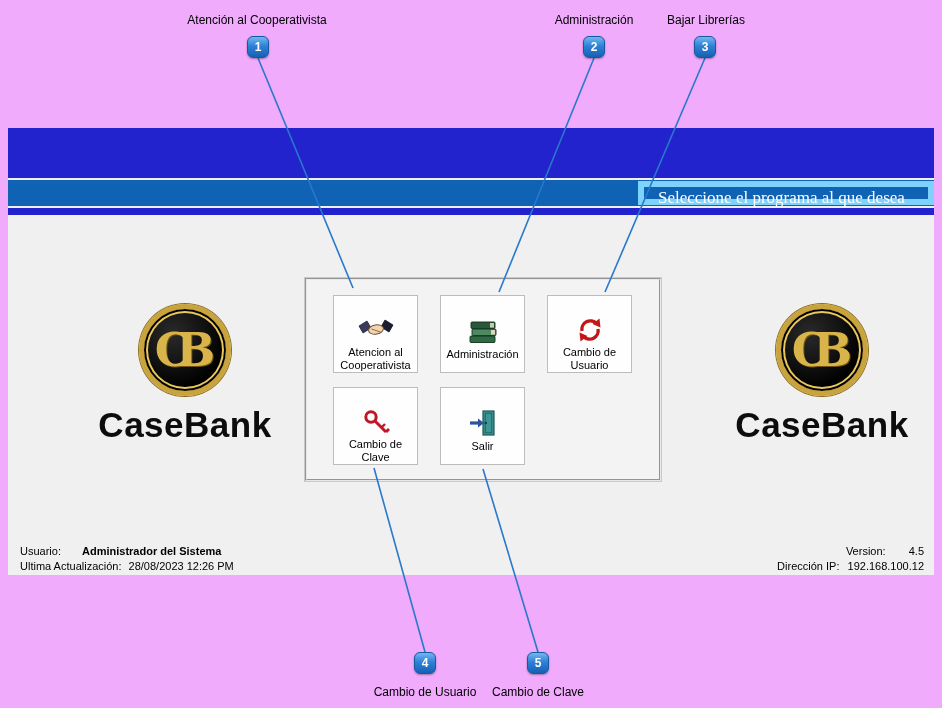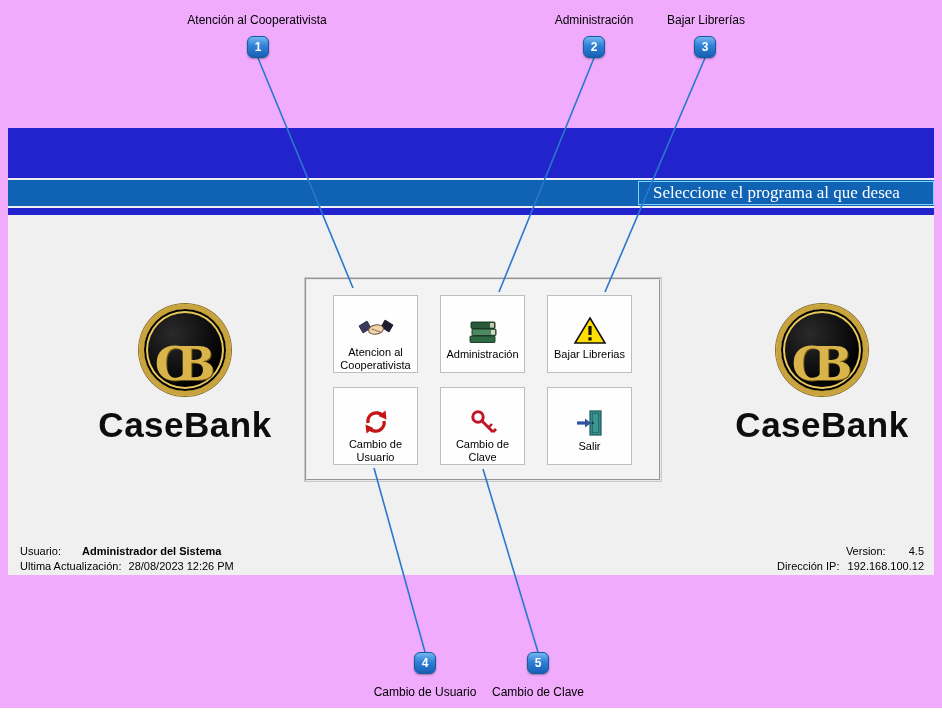--- a/index.html
+++ b/index.html
@@ -26,35 +26,35 @@
   
   .app-window {
     position:absolute; left:8px; top:128px; width:926px; height:447px;
     background:#f0f0f0;
   }
   .banner   { position:absolute; left:0; top:0;  width:100%; height:50px; background:#2323cd; }
   .mid-bar  { position:absolute; left:0; top:52px; width:100%; height:26px; background:#0f62b4; }
   .thin-bar { position:absolute; left:0; top:80px; width:100%; height:7px;  background:#2323cd; }
   .prompt-box {
     position:absolute; right:0; top:1px; height:24px; line-height:22px;
-    border:1px solid #7dd3fc; color:#ffffff; padding:0 12px 0 14px;
+    border:6px solid #7dd3fc; color:#ffffff; padding:0 12px 0 14px;
     font-family:"Liberation Serif", serif; font-size:17px; white-space:nowrap;
     min-width:296px; text-align:left;
   }
 
   
   .logo { position:absolute; width:210px; display:flex; flex-direction:column; align-items:center; }
   .logo-left  { left:72px;  top:176px; }
   .logo-right { left:709px; top:176px; }
   .coin {
     width:92px; height:92px; border-radius:50%;
     background:radial-gradient(circle at 35% 30%, #2a2a2a, #000 70%);
     border:5px solid #c9a43c;
     box-shadow: inset 0 0 0 2px #000, inset 0 0 0 4px #e8c75c, 0 0 0 1px #8a6d1f;
-    display:flex; align-items:flex-end; justify-content:center;
+    display:flex; align-items:center; justify-content:center;
   }
   .coin-letters {
     font-family:"DejaVu Serif", serif; font-weight:bold; font-size:46px;
     color:#d9b44a; letter-spacing:-15px; padding-right:15px;
     text-shadow:1px 1px 0 #6e5310;
   }
   .wordmark {
     margin-top:9px; font-size:35px; font-weight:bold; color:#0d0d0d; letter-spacing:0.5px;
   }
 
@@ -151,30 +151,20 @@
             <rect x="2" y="19" width="25" height="6.5" rx="1" fill="#2e6b43" stroke="#12301d" stroke-width="0.9"></rect>
             <rect x="4" y="12" width="24" height="6.5" rx="1" fill="#4d8a61" stroke="#12301d" stroke-width="0.9"></rect>
             <rect x="23" y="13" width="4" height="4.6" fill="#ded6bc"></rect>
             <rect x="3" y="5" width="24" height="6.5" rx="1" fill="#27583a" stroke="#12301d" stroke-width="0.9"></rect>
             <rect x="22" y="6" width="4" height="4.6" fill="#cfc7ad"></rect>
           </svg>
         </div>
         <div class="caption">Administración</div>
       </div>
 
-      <div class="menu-btn">
-        <div class="icon-box">
-          <svg width="34" height="30" viewBox="0 0 34 30">
-            <polygon points="17,2 32,27 2,27" fill="#ffdf00" stroke="#111" stroke-width="1.6"></polygon>
-            <rect x="15.4" y="10" width="3.2" height="9" fill="#111"></rect>
-            <rect x="15.4" y="21.3" width="3.2" height="3.2" fill="#111"></rect>
-          </svg>
-        </div>
-        <div class="caption">Bajar Librerias</div>
-      </div>
 
       <div class="menu-btn">
         <div class="icon-box">
           <svg width="30" height="30" viewBox="0 0 30 30">
             <path d="M7 16 A8.5 8.5 0 0 1 21.5 8.5" stroke="#c41616" stroke-width="3.4" fill="none"></path>
             <polygon points="24.5,3.5 25.5,12.5 17.5,9" fill="#c41616"></polygon>
             <path d="M23 14 A8.5 8.5 0 0 1 8.5 21.5" stroke="#c41616" stroke-width="3.4" fill="none"></path>
             <polygon points="5.5,26.5 4.5,17.5 12.5,21" fill="#c41616"></polygon>
           </svg>
         </div>

